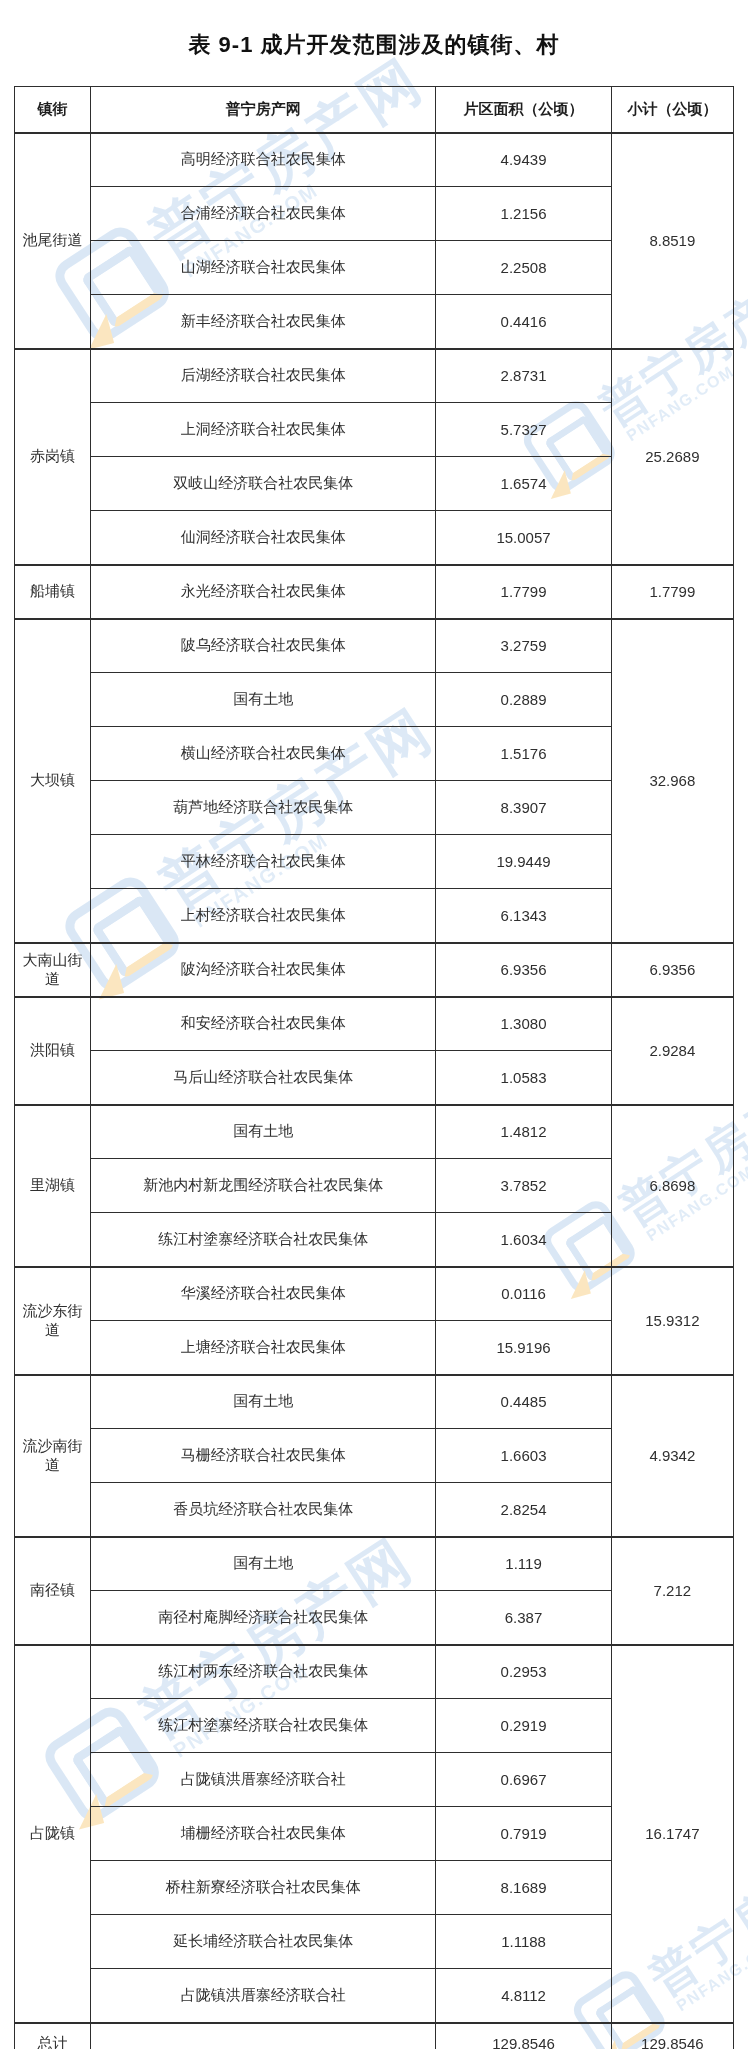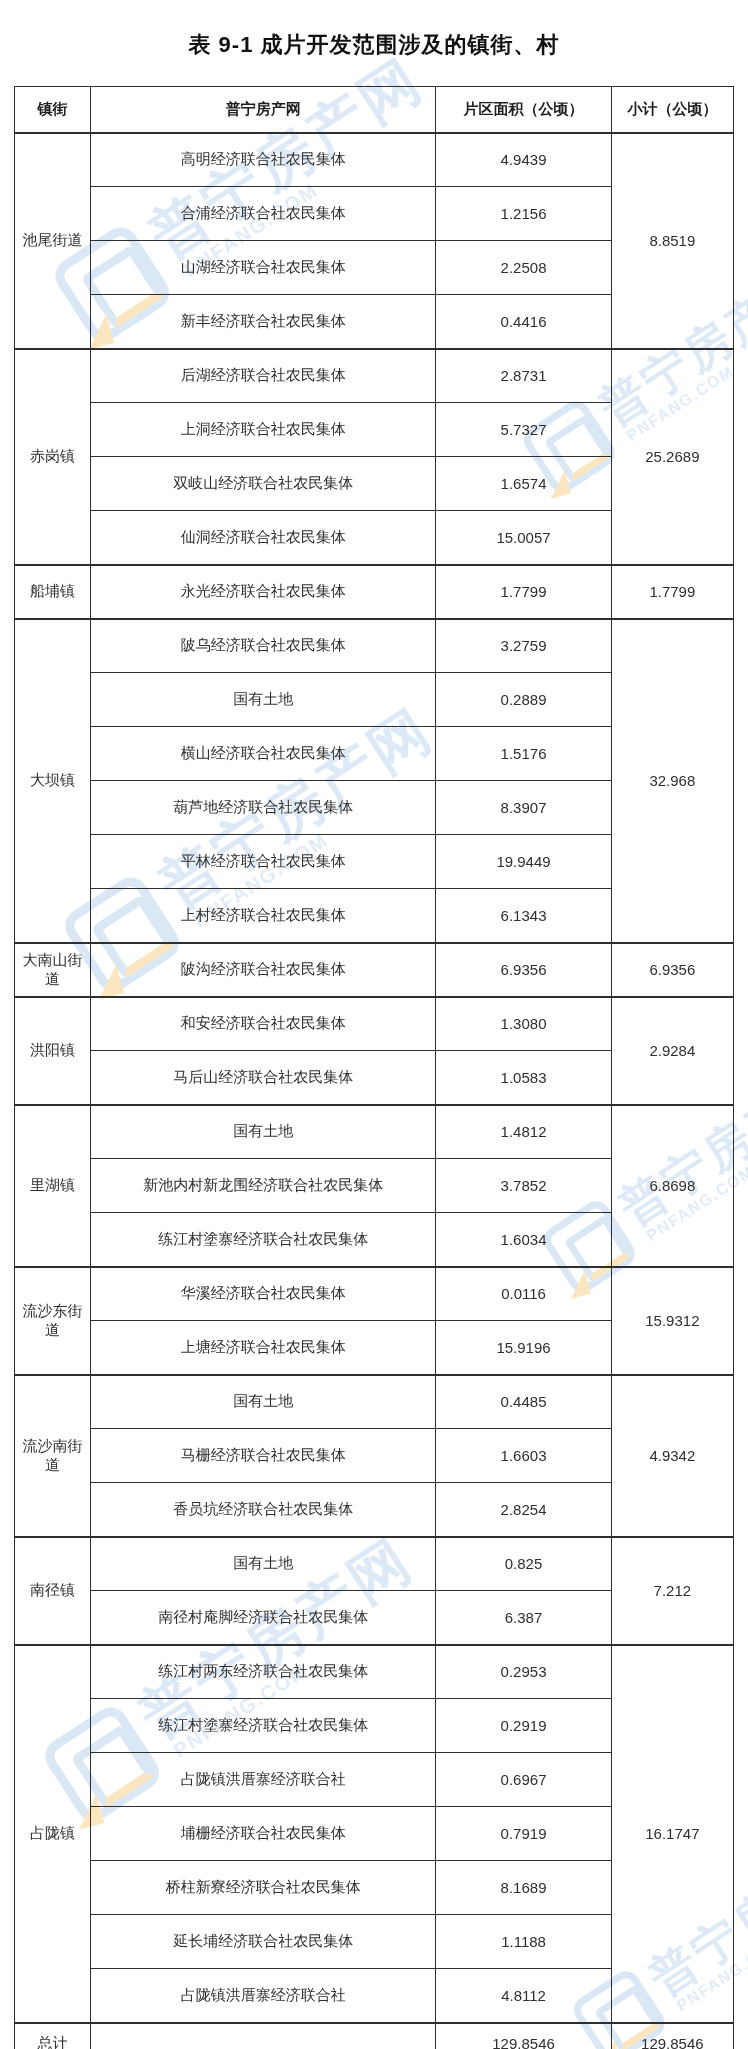--- a/index.html
+++ b/index.html
@@ -298,21 +298,21 @@
         <td>马栅经济联合社农民集体</td>
         <td>1.6603</td>
       </tr>
       <tr>
         <td>香员坑经济联合社农民集体</td>
         <td>2.8254</td>
       </tr>
       <tr class="group-start">
         <td rowspan="2">南径镇</td>
         <td>国有土地</td>
-        <td>0.825</td>
+        <td>1.119</td>
         <td rowspan="2">7.212</td>
       </tr>
       <tr>
         <td>南径村庵脚经济联合社农民集体</td>
         <td>6.387</td>
       </tr>
       <tr class="group-start">
         <td rowspan="7">占陇镇</td>
         <td>练江村两东经济联合社农民集体</td>
         <td>0.2953</td>

